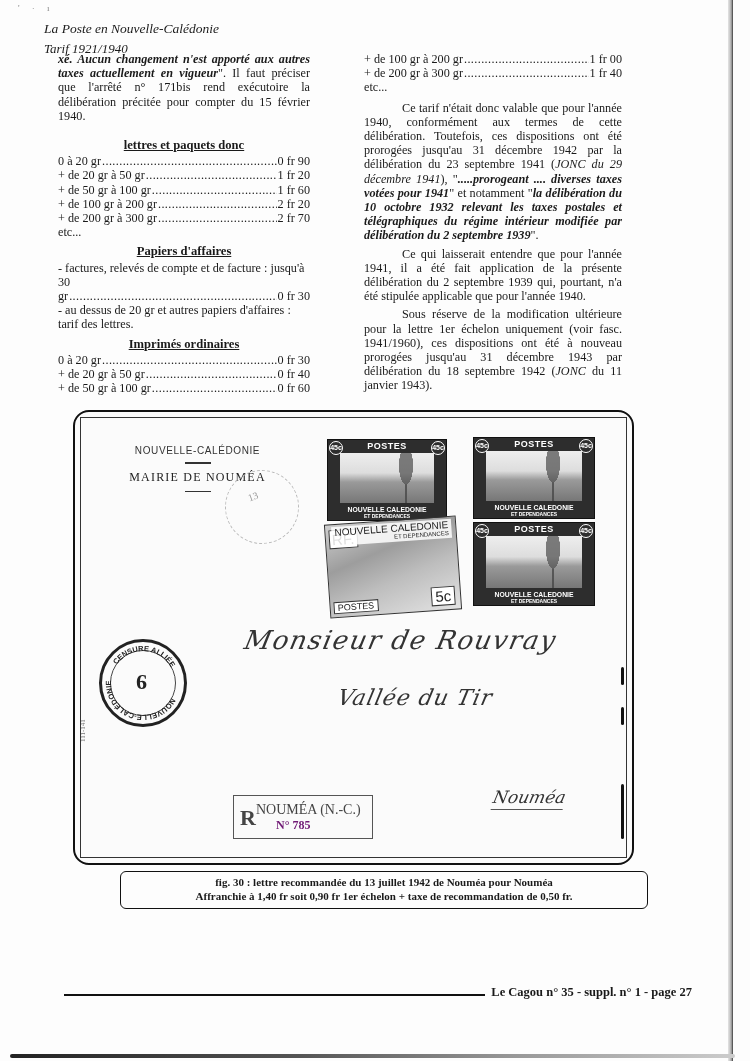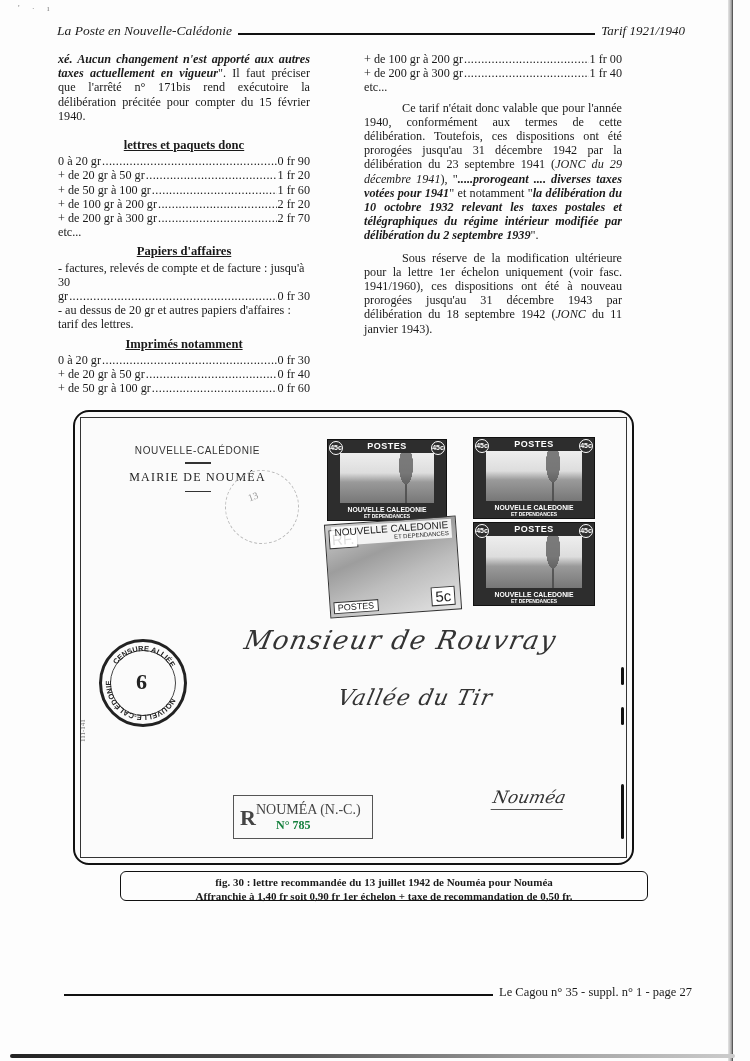--- a/index.html
+++ b/index.html
@@ -9,21 +9,21 @@
   .page { position: absolute; left: 0; top: 0; width: 750px; height: 1061px; background: #fdfdfd; }
 
   
   .scan-edge-right { position: absolute; left: 728px; top: 0; width: 5px; height: 1061px;
     background: linear-gradient(to right, #e4e4e4, #c8c8c8 40%, #9a9a9a 70%, #3a3a3a); }
   .scan-edge-bottom { position: absolute; left: 10px; top: 1054px; width: 725px; height: 4px;
     background: linear-gradient(to right, #222 0%, #555 40%, #999 70%, #ccc 100%); border-radius: 2px; }
   .scan-specks { position: absolute; left: 18px; top: 3px; font-size: 9px; color: #888; letter-spacing: 5px; }
 
   
-  .running-head { position: absolute; left: 57px; top: 21px; width: 628px; height: 18px; display: flex; align-items: flex-end; }
+  .running-head { position: absolute; left: 44px; top: 21px; width: 628px; height: 18px; display: flex; align-items: flex-start; flex-direction: column; }
   .running-head .left { font-style: italic; font-size: 13.5px; white-space: nowrap; }
   .running-head .rule { flex: 1; height: 1.6px; background: #111; margin: 0 6px 4px 6px; }
   .running-head .right { font-style: italic; font-size: 13px; white-space: nowrap; }
 
   
   .col { position: absolute; font-size: 12.2px; line-height: 14.2px; }
   .col-left { left: 58px; top: 52px; width: 252px; }
   .col-right { left: 364px; top: 52px; width: 258px; }
 
   p.para { text-align: justify; }
@@ -80,32 +80,32 @@
   .censor { position: absolute; left: 24px; top: 227px; width: 88px; height: 88px; border-radius: 50%; border: 3px solid #222; }
   .censor .ring { position: absolute; left: 8px; top: 8px; right: 8px; bottom: 8px; border-radius: 50%; border: 1px solid #444; }
   .censor svg { position: absolute; left: -3px; top: -3px; }
   .censor .nine { position: absolute; left: 34px; top: 27px; font-size: 22px; font-weight: bold; transform: rotate(180deg); color: #222; }
 
   .side-num { position: absolute; left: 4px; top: 330px; font-size: 7px; color: #777; transform: rotate(-90deg); transform-origin: left top; }
 
   .reg-label { position: absolute; left: 158px; top: 383px; width: 140px; height: 44px; border: 1.2px solid #555; background: #fafafa; }
   .reg-label .R { position: absolute; left: 6px; top: 9px; font-size: 22px; font-weight: bold; color: #444; }
   .reg-label .office { position: absolute; left: 22px; top: 6px; font-size: 14px; color: #444; }
-  .reg-label .num { position: absolute; left: 42px; top: 22px; font-size: 12px; font-weight: bold; color: #15803d; }
+  .reg-label .num { position: absolute; left: 42px; top: 22px; font-size: 12px; font-weight: bold; color: #701a75; }
 
   .edge-mark { position: absolute; right: 8px; width: 3px; background: #111; border-radius: 2px; }
 
   
-  .caption { position: absolute; left: 120px; top: 871px; width: 528px; height: 30px; border: 1.3px solid #111; border-radius: 6px;
+  .caption { position: absolute; left: 120px; top: 871px; width: 528px; height: 38px; border: 1.3px solid #111; border-radius: 6px;
     text-align: center; font-weight: bold; font-size: 11px; line-height: 14px; padding-top: 3px; }
 
   
   .footer { position: absolute; left: 64px; top: 985px; width: 628px; display: flex; align-items: flex-end; }
   .footer .rule { flex: 1; height: 1.6px; background: #111; margin: 0 6px 4px 0; }
-  .footer .text { font-size: 12.5px; font-weight: normal; white-space: nowrap; }
+  .footer .text { font-size: 12.5px; font-weight: bold; white-space: nowrap; }
 </style>
 </head>
 <body>
 
 <div class="page">
   <div class="scan-specks">' · ı</div>
   <div class="scan-edge-right"></div>
   <div class="scan-edge-bottom"></div>
 
   <div class="running-head">
@@ -154,21 +154,21 @@
     <div>
       <div>- factures, relevés de compte et de facture : jusqu'à 30</div>
       <div class="rate-row">
           <span class="lbl">gr</span>
           <span class="dots"></span>
           <span class="val">0 fr 30</span>
         </div>
       <div>- au dessus de 20 gr et autres papiers d'affaires : tarif des lettres.</div>
     </div>
 
-    <div class="section-title">Imprimés notamment</div>
+    <div class="section-title">Imprimés ordinaires</div>
     <div>
       <div class="rate-row">
           <span class="lbl">0 à 20 gr</span>
           <span class="dots"></span>
           <span class="val">0 fr 30</span>
         </div>
       <div class="rate-row">
           <span class="lbl">+ de 20 gr à 50 gr</span>
           <span class="dots"></span>
           <span class="val">0 fr 40</span>
@@ -193,20 +193,21 @@
           <span class="dots"></span>
           <span class="val">1 fr 40</span>
         </div>
       <div>etc...</div>
     </div>
     <div style="height:6px"></div>
     <p class="para indent">
       <span>Ce tarif n'était donc valable que pour l'année 1940, conformément aux termes de cette délibération. Toutefois, ces dispositions ont été prorogées jusqu'au 31 décembre 1942 par la délibération du 23 septembre 1941 (</span><span class="it">JONC du 29 décembre 1941</span><span>), "</span><span class="bi">.....prorogeant .... diverses taxes votées pour 1941</span><span>" et notamment "</span><span class="bi">la délibération du 10 octobre 1932 relevant les taxes postales et télégraphiques du régime intérieur modifiée par délibération du 2 septembre 1939</span><span>".</span>
     </p>
     <div style="height:4px"></div>
+    <p class="para indent">Ce qui laisserait entendre que pour l'année 1941, il a été fait application de la présente délibération du 2 septembre 1939 qui, pourtant, n'a été stipulée applicable que pour l'année 1940.</p>
     <div style="height:4px"></div>
     <p class="para indent">
       <span>Sous réserve de la modification ultérieure pour la lettre 1er échelon uniquement (voir fasc. 1941/1960), ces dispositions ont été à nouveau prorogées jusqu'au 31 décembre 1943 par délibération du 18 septembre 1942 (</span><span class="it">JONC</span><span> du 11 janvier 1943).</span>
     </p>
   </div>
 
   <div class="envelope">
     <div class="inner"></div>
 
     <div class="sender">

